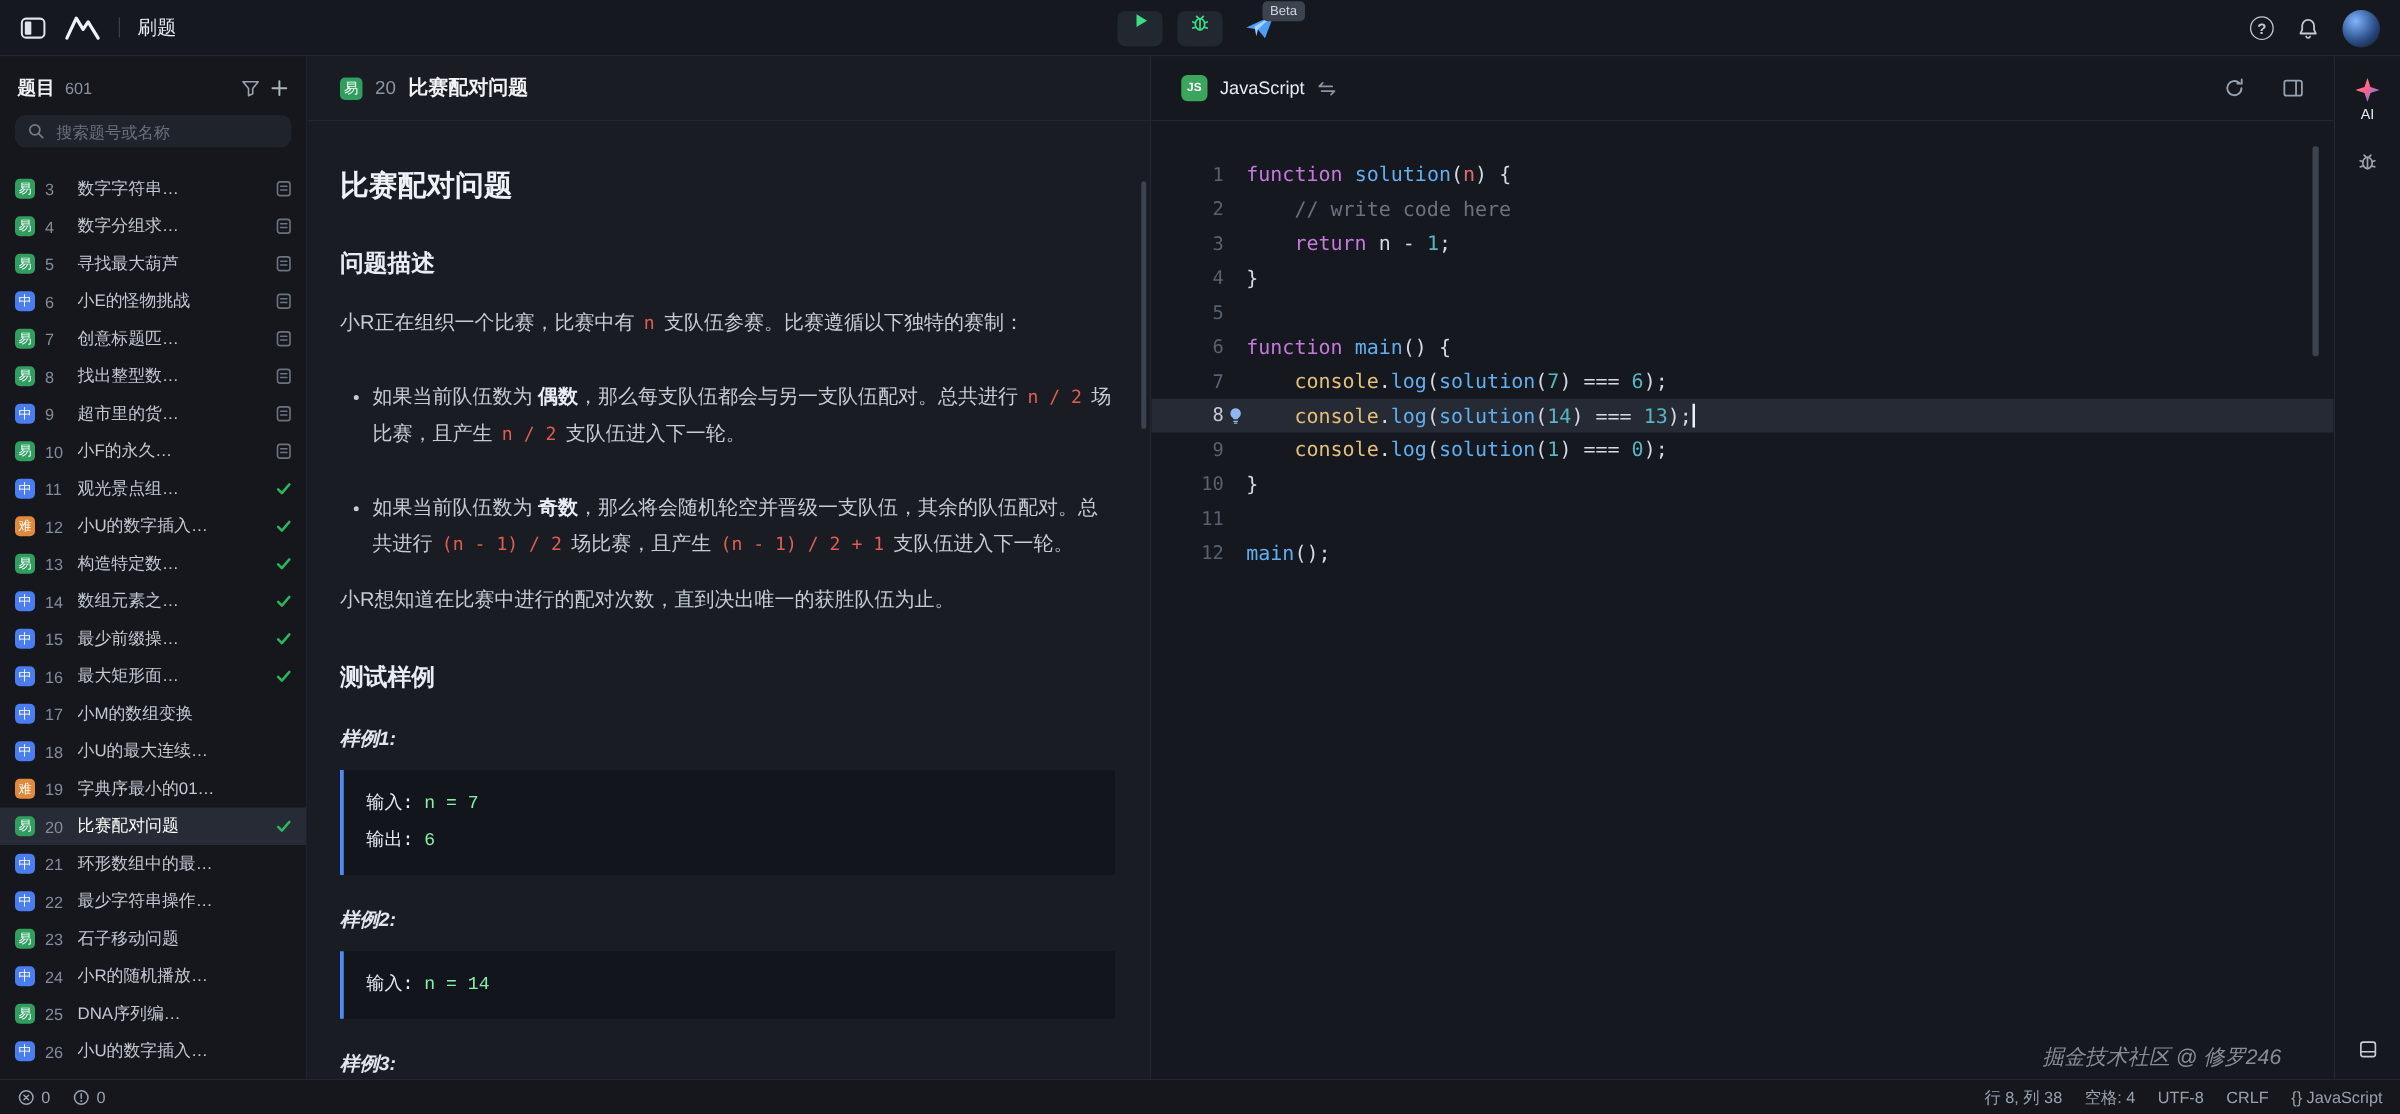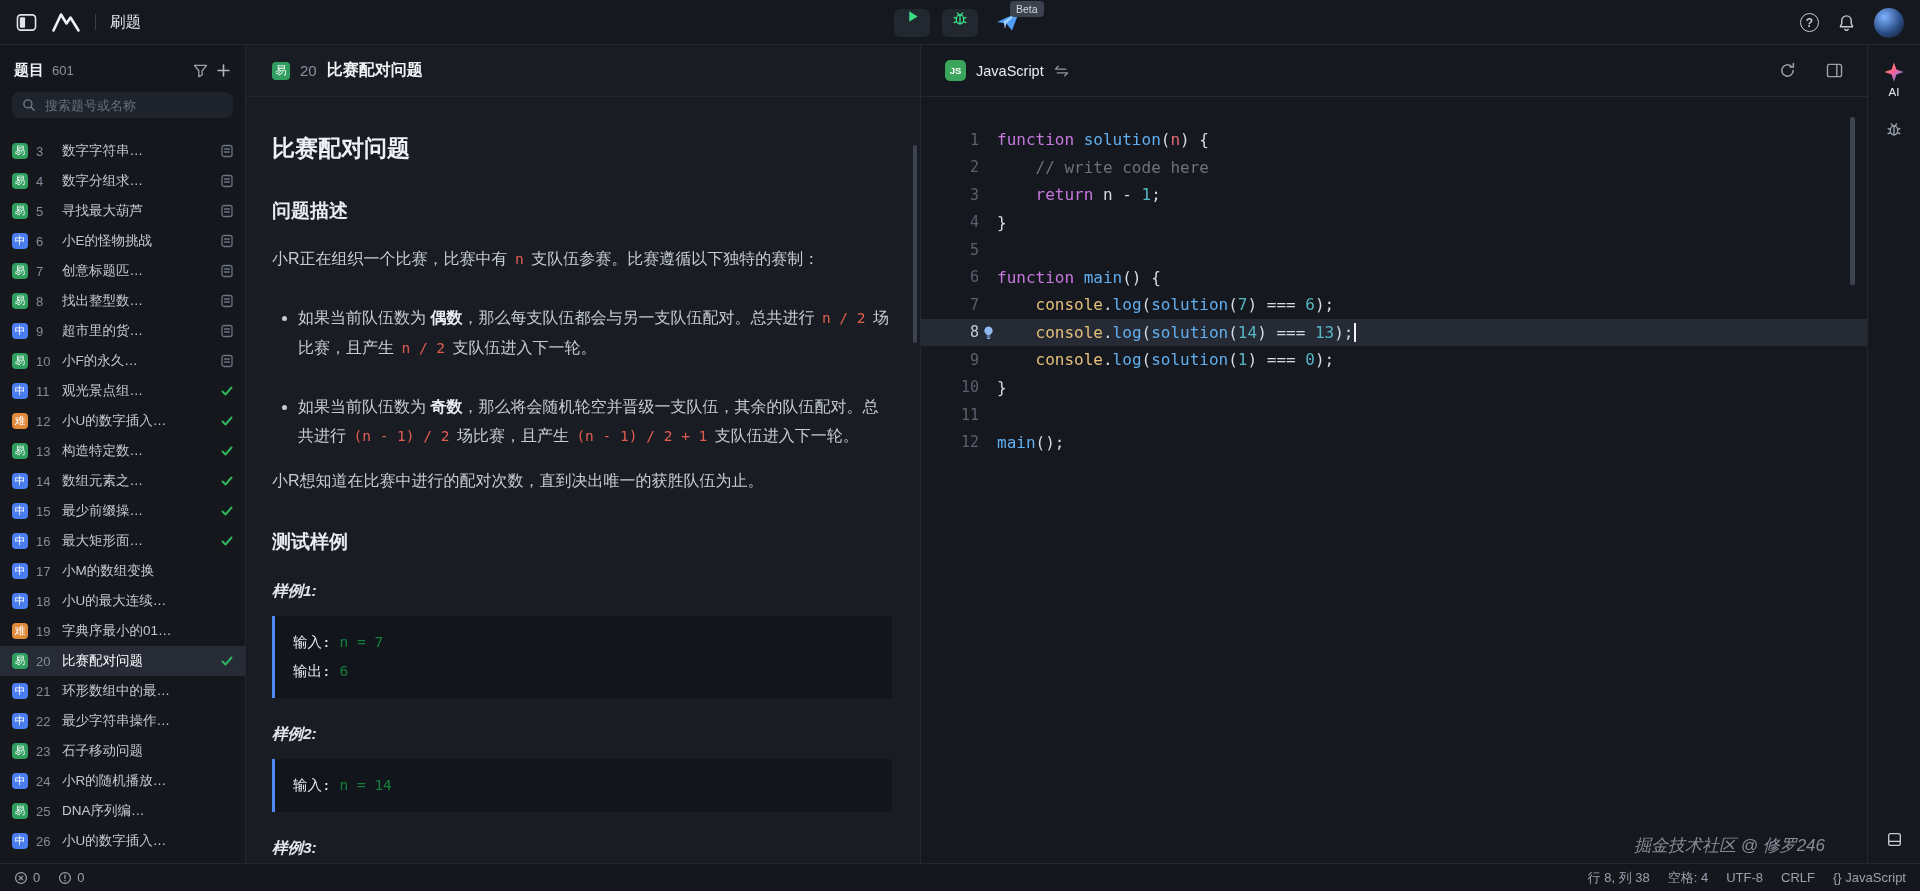--- a/index.html
+++ b/index.html
@@ -75,21 +75,21 @@
   .blist { margin:2px 0 14px; padding-left:26px; }
   .blist li { font-size:16px; line-height:29.5px; color:#c6ccd5; margin-bottom:8px;margin-top:28px; }
   .icode { font-family:"DejaVu Sans Mono","Liberation Mono",monospace; font-size:14.5px;
            color:#e25d50; padding:0 3px; }
   .bseg { font-weight:bold; color:#e9edf3; }
   .sample-label { font-style:italic; font-weight:bold; font-size:15.5px; color:#e2e6ec; margin:26px 0 14px; }
   .sample-block { background:#12151b; border-left:3px solid #4f8af8; padding:12px 18px;
                   font-family:"DejaVu Sans Mono","Liberation Mono",monospace; font-size:14.5px;
                   line-height:29px; min-height:30px; margin:0 0 6px; }
   .s-label { color:#e8ebf0; }
-  .s-val { color:#15803d; }
+  .s-val { color:#86efac;font-family:Liberation Mono, monospace; }
   .scroll-thumb { position:absolute; width:4px; border-radius:2px; background:#3c434f; }
 
   
   .editor-panel { flex:1; background:#15181f; display:flex; flex-direction:column;
                   min-height:0; position:relative; }
   .ed-header { flex:0 0 52px; border-bottom:1px solid #23272f; display:flex; align-items:center;
                gap:10px; padding:0 24px; }
   .jsicon { width:21px; height:21px; border-radius:5px; background:#3ba55d; color:#fff;
             font-weight:bold; font-size:9.5px; display:flex; align-items:center; justify-content:center; }
   .lang { font-size:14.5px; color:#e8ebf1; }

